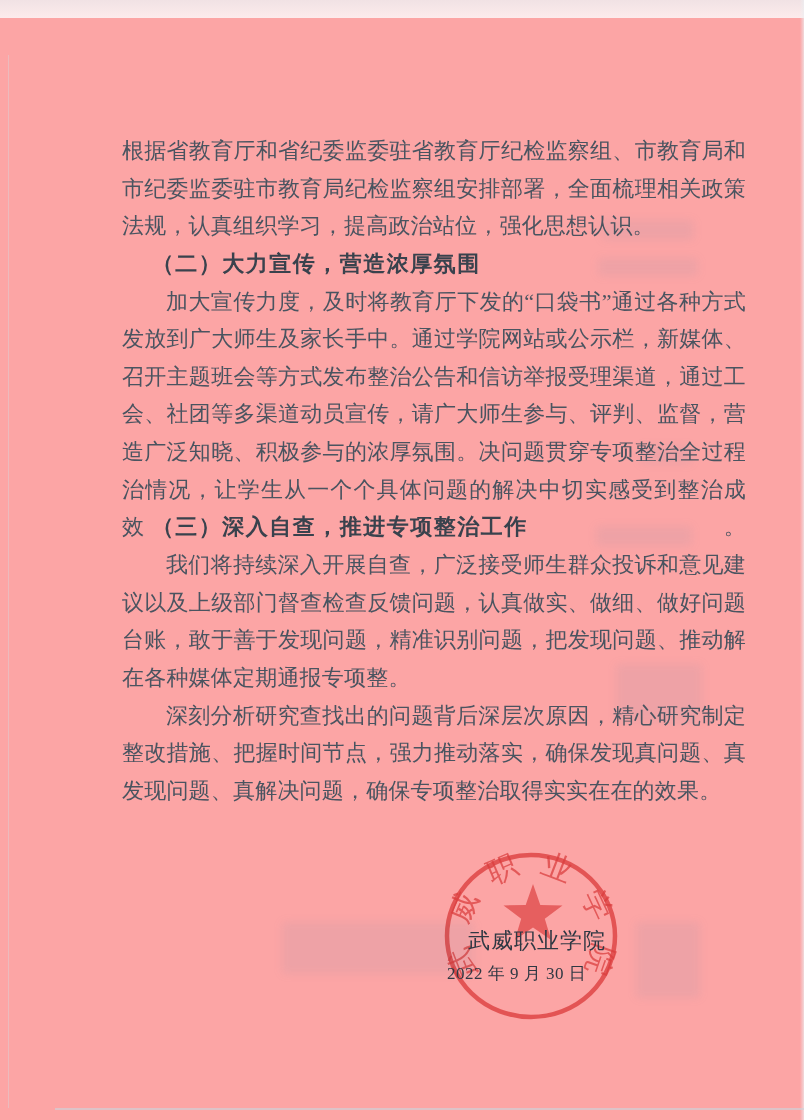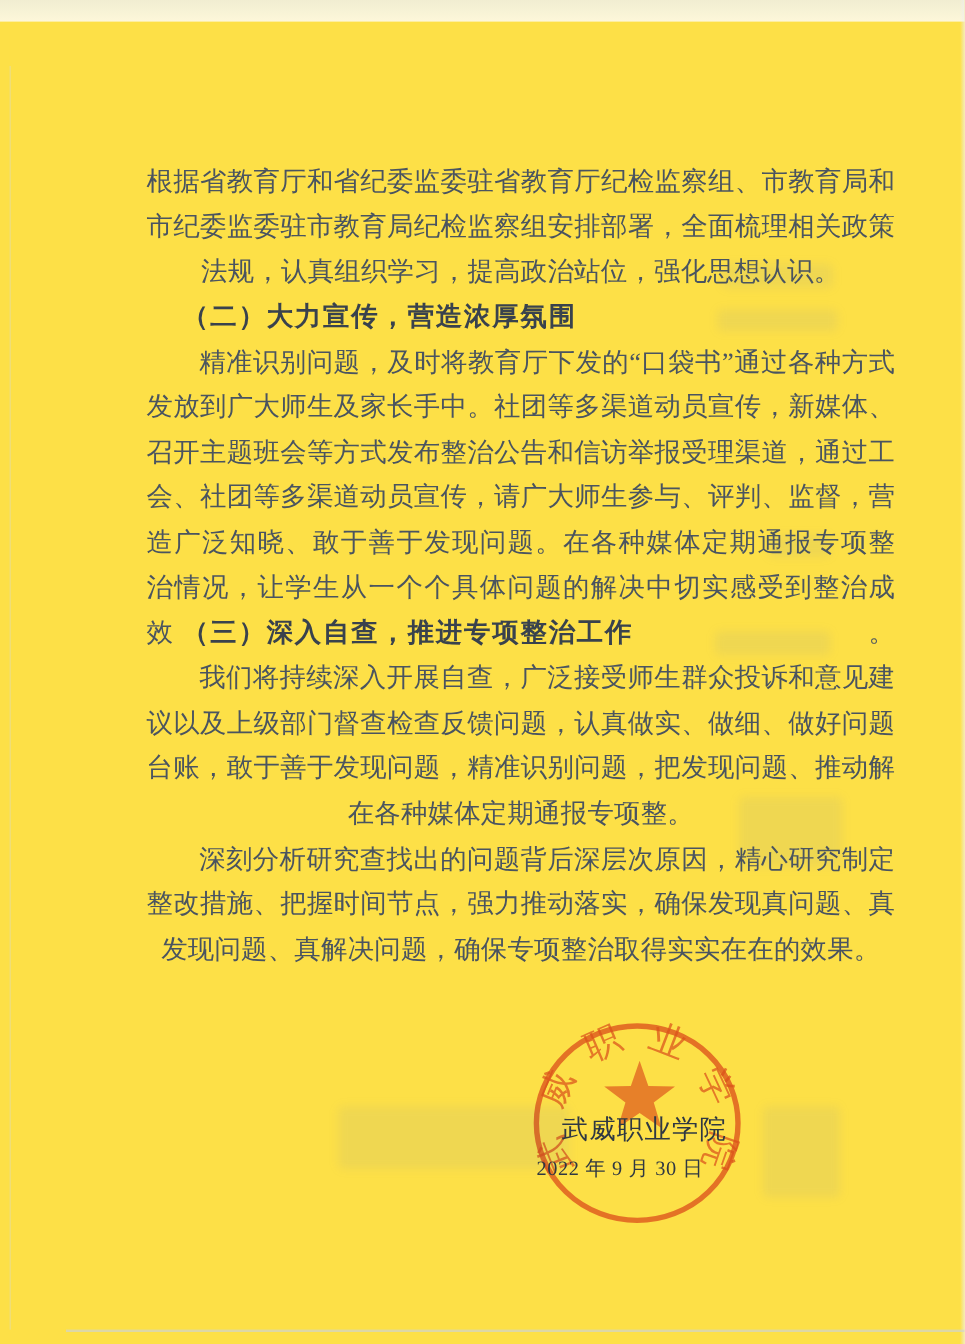--- a/index.html
+++ b/index.html
@@ -4,21 +4,21 @@
 <style>
   html,body{margin:0;padding:0;}
   body{
     width:804px;height:1120px;
     background:#fbfcfd;
     font-family:"Liberation Serif","DejaVu Serif",serif;
     overflow:hidden;
   }
   .page{
     position:relative;width:804px;height:1120px;
-    background:#fde047;overflow:hidden;
+    background:#fca5a5;overflow:hidden;
   }
   
   .edge-top{position:absolute;left:0;top:0;width:804px;height:18px;
     background:linear-gradient(#eef1f4,#fdfdfe);opacity:.8;}
   .edge-bottom{position:absolute;left:55px;top:1108px;width:749px;height:2px;
     background:#ccd2da;opacity:.65;}
   .edge-left{position:absolute;left:8px;top:55px;width:1px;height:1053px;
     background:#d4d9e0;opacity:.4;}
   .edge-right{position:absolute;right:0;top:0;width:4px;height:1120px;
     background:linear-gradient(to left,#eceff2,rgba(255,255,255,0));opacity:.7;}
@@ -27,21 +27,21 @@
   .body-text{
     position:absolute;left:122px;top:132px;width:624px;
     font-size:22px;color:#4a5460;
   }
   .line{
     height:37.65px;line-height:37.65px;white-space:nowrap;
     letter-spacing:0.2px;
   }
   .line.c,.line.p{white-space:normal;text-align:justify;text-align-last:justify;}
   .line.p{text-indent:2em;}
-  .line.e{text-align:center;}
+  .line.e{text-align:left;}
   .line.h{
     font-weight:700;color:#39424d;text-indent:1.35em;
     letter-spacing:1.5px;
   }
 
   
   .stamp-svg{position:absolute;left:430px;top:838px;mix-blend-mode:multiply;}
 
   
   .sig-org{
@@ -80,25 +80,25 @@
   <div class="smudge sm4"></div>
   <div class="smudge sm5"></div>
   <div class="smudge sm6"></div>
   <div class="smudge sm7"></div>
 
   <div class="body-text" id="bodyLines">
       <div class="line c">根据省教育厅和省纪委监委驻省教育厅纪检监察组、市教育局和</div>
       <div class="line c">市纪委监委驻市教育局纪检监察组安排部署，全面梳理相关政策</div>
       <div class="line e">法规，认真组织学习，提高政治站位，强化思想认识。</div>
       <div class="line h">（二）大力宣传，营造浓厚氛围</div>
-      <div class="line p">精准识别问题，及时将教育厅下发的“口袋书”通过各种方式</div>
-      <div class="line c">发放到广大师生及家长手中。社团等多渠道动员宣传，新媒体、</div>
+      <div class="line p">加大宣传力度，及时将教育厅下发的“口袋书”通过各种方式</div>
+      <div class="line c">发放到广大师生及家长手中。通过学院网站或公示栏，新媒体、</div>
       <div class="line c">召开主题班会等方式发布整治公告和信访举报受理渠道，通过工</div>
       <div class="line c">会、社团等多渠道动员宣传，请广大师生参与、评判、监督，营</div>
-      <div class="line c">造广泛知晓、敢于善于发现问题。在各种媒体定期通报专项整</div>
+      <div class="line c">造广泛知晓、积极参与的浓厚氛围。决问题贯穿专项整治全过程</div>
       <div class="line c">治情况，让学生从一个个具体问题的解决中切实感受到整治成效。</div>
       <div class="line h">（三）深入自查，推进专项整治工作</div>
       <div class="line p">我们将持续深入开展自查，广泛接受师生群众投诉和意见建</div>
       <div class="line c">议以及上级部门督查检查反馈问题，认真做实、做细、做好问题</div>
       <div class="line c">台账，敢于善于发现问题，精准识别问题，把发现问题、推动解</div>
       <div class="line e">在各种媒体定期通报专项整。</div>
       <div class="line p">深刻分析研究查找出的问题背后深层次原因，精心研究制定</div>
       <div class="line c">整改措施、把握时间节点，强力推动落实，确保发现真问题、真</div>
       <div class="line e">发现问题、真解决问题，确保专项整治取得实实在在的效果。</div>
     </div>

